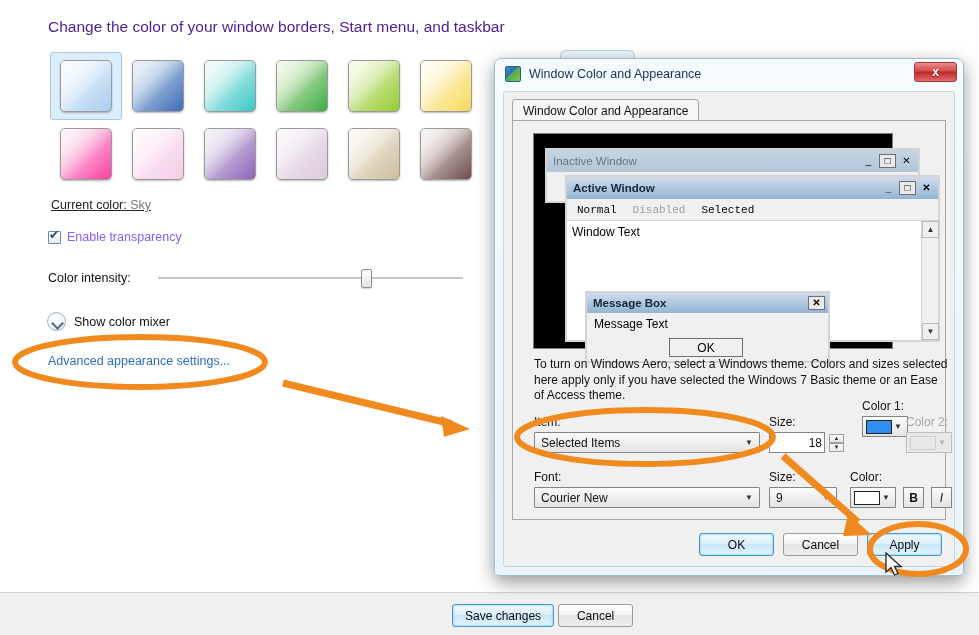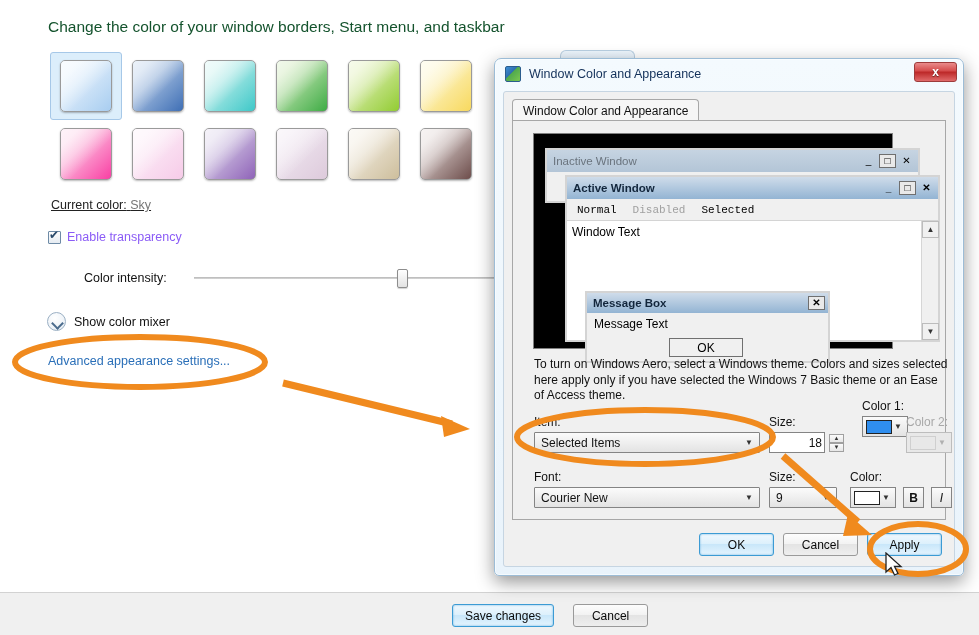--- a/index.html
+++ b/index.html
@@ -7,21 +7,21 @@
     width: 979px; height: 635px;
     font-family: "Liberation Sans", sans-serif;
     background: #ffffff;
     overflow: hidden;
   }
   #root { position: relative; width: 979px; height: 635px; background: #fff; }
 
   
   .cp-heading {
     position: absolute; left: 48px; top: 18px;
-    font-size: 15.5px; color: #14532d; white-space: nowrap;
+    font-size: 15.5px; color: #4c1d95; white-space: nowrap;
   }
   .swatch-grid { position: absolute; left: 50px; top: 52px; }
   .swatch-row { display: flex; }
   .swatch-cell {
     width: 72px; height: 68px;
     display: flex; align-items: center; justify-content: center;
     border: 1px solid transparent; border-radius: 3px;
   }
   .swatch-cell.selected {
     border-color: #a6c8e8; background: #dceefb;
@@ -47,21 +47,21 @@
     width: 13px; height: 13px; border: 1px solid #6e8ba6;
     background: linear-gradient(#fdfdfd,#e6ecf2);
     position: relative; border-radius: 1px;
   }
   .chk::after {
     content: "✔"; position: absolute; left: 0px; top: -3px;
     font-size: 12px; color: #2a4a6a; line-height: 13px;
   }
   .chk-row .lbl { font-size: 12.5px; color: #8b5cf6; }
 
-  .slider-row { position: absolute; left: 48px; top: 271px; display: flex; align-items: center; margin-left: 36px; }
+  .slider-row { position: absolute; left: 48px; top: 271px; display: flex; align-items: center; }
   .slider-lbl { font-size: 12.5px; color: #111; width: 110px; }
   .slider-track { position: relative; width: 305px; height: 14px; }
   .slider-track .rail {
     position: absolute; top: 6px; left: 0; right: 0; height: 2px;
     background: linear-gradient(#b7b7b7,#d8d8d8);
   }
   .slider-thumb {
     position: absolute; left: 203px; top: -2px;
     width: 11px; height: 19px; border-radius: 2px;
     border: 1px solid #8d8d8d;
@@ -88,21 +88,21 @@
     position: absolute; left: 48px; top: 354px;
     font-size: 12.5px; color: #2a6fb8; text-decoration: none;
   }
 
   
   .footer {
     position: absolute; left: 0; right: 0; top: 592px; bottom: 0;
     background: #f0f0f0; border-top: 1px solid #d2d2d2;
   }
   .footer-btns {
-    position: absolute; left: 452px; top: 11px; display: flex; gap: 19px;
+    position: absolute; left: 452px; top: 11px; display: flex; gap: 4px;
   }
   .btn {
     font-size: 12px; color: #0b0b0b; height: 23px; min-width: 75px;
     padding: 0 12px; border-radius: 3px;
     border: 1px solid #9a9a9a;
     background: linear-gradient(#fdfdfd 0%,#f2f2f2 48%,#e4e4e4 50%,#eeeeee 100%);
     display: flex; align-items: center; justify-content: center;
     white-space: nowrap;
   }
   .btn.default {

